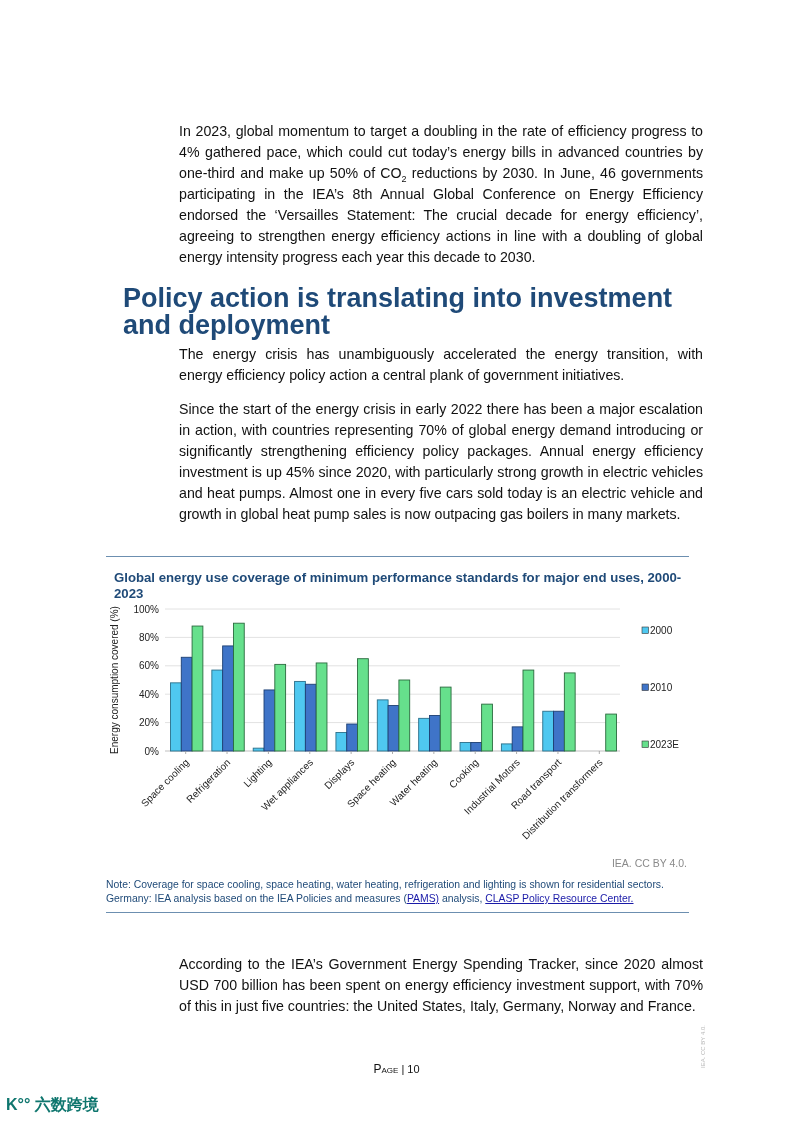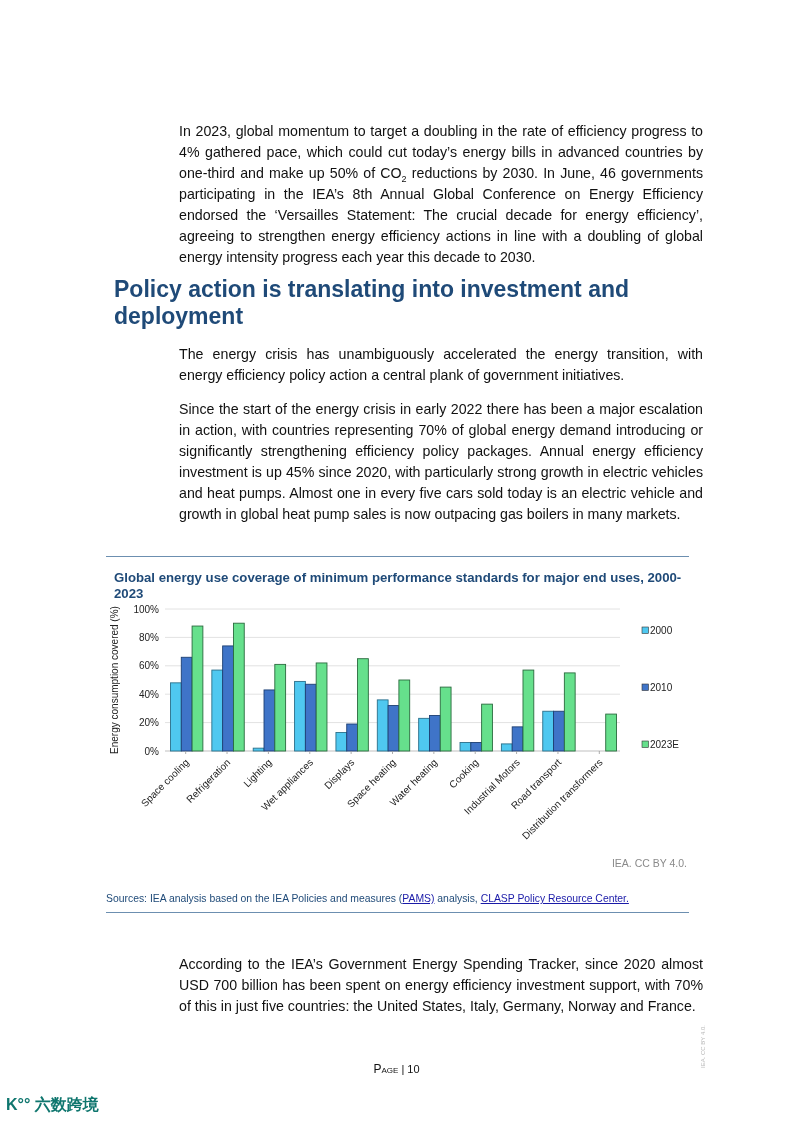--- a/index.html
+++ b/index.html
@@ -1,19 +1,19 @@
 <!DOCTYPE html>
 <html><head>
 <meta charset="utf-8">
 <style>
   html, body { margin: 0; padding: 0; background: #ffffff; }
   body { width: 793px; height: 1122px; position: relative; overflow: hidden; font-family: "Liberation Sans", sans-serif; color: #111; }
   .para { position: absolute; left: 163px; width: 524px; font-size: 14.2px; line-height: 21px; text-align: justify; margin: 16px; }
   .para sub { font-size: 9px; line-height: 0; }
-  .heading { position: absolute; left: 106px; top: 268px; width: 560px; margin: 8px; font-size: 23px; line-height: 27px; font-weight: bold; color: #1f4a78; }
+  .heading { position: absolute; left: 106px; top: 268px; width: 560px; margin: 17px; font-size: 27px; line-height: 27px; font-weight: bold; color: #1f4a78; }
   .rule { position: absolute; left: 106px; width: 583px; height: 0; border-top: 1.2px solid #6c8fb0; }
   .chart-title { position: absolute; left: 106px; top: 562px; width: 583px; margin: 8px; font-size: 13.2px; line-height: 16px; font-weight: bold; color: #1f4a78; }
   #chart { position: absolute; left: 100px; top: 598px; }
   .credit { position: absolute; right: 106px; top: 857px; font-size: 10.5px; color: #8a8a8a; }
   .note { position: absolute; left: 106px; top: 878px; width: 600px; font-size: 10.4px; line-height: 14px; color: #1f4a78; margin: 0; }
   .note a { color: #1a1aa8; text-decoration: underline; }
   .footer { position: absolute; left: 0; width: 793px; top: 1062px; text-align: center; font-size: 11px; color: #111; }
   .footer .small-caps { font-variant: small-caps; font-size: 12px; text-align: right; }
   .side-license { position: absolute; left: 700px; top: 1068px; transform: rotate(-90deg); transform-origin: left top; font-size: 6px; color: #b8b8b8; white-space: nowrap; }
   .watermark { position: absolute; left: 6px; top: 1095px; font-size: 16px; color: #0f766e; font-weight: bold; }
@@ -103,21 +103,21 @@
     <rect x="542" y="29" width="6.5" height="6.5" fill="#4fc8f0" stroke="#333" stroke-width="0.6"></rect>
     <text x="550" y="36" font-size="10" fill="#222" font-family="Liberation Sans, sans-serif">2000</text>
     <rect x="542" y="86" width="6.5" height="6.5" fill="#3f74c8" stroke="#333" stroke-width="0.6"></rect>
     <text x="550" y="93" font-size="10" fill="#222" font-family="Liberation Sans, sans-serif">2010</text>
     <rect x="542" y="143" width="6.5" height="6.5" fill="#66e08c" stroke="#333" stroke-width="0.6"></rect>
     <text x="550" y="150" font-size="10" fill="#222" font-family="Liberation Sans, sans-serif">2023E</text>
   </svg>
 
 <div class="credit">IEA. CC BY 4.0.</div>
 
-<p class="note"><br><span>Sources: IEA analysis based on the IEA Policies and measures (</span><a>PAMS)</a><span> analysis, </span><a>CLASP Policy Resource Center.</a></p>
+<p class="note"><span>Note: Coverage for space cooling, space heating, water heating, refrigeration and lighting is shown for residential sectors.</span><br><span>Germany: IEA analysis based on the IEA Policies and measures (</span><a>PAMS)</a><span> analysis, </span><a>CLASP Policy Resource Center.</a></p>
 
 <div class="rule" style="top:912px;"></div>
 
 <p class="para" style="top:938px;">According to the IEA’s Government Energy Spending Tracker, since 2020 almost USD 700 billion has been spent on energy efficiency investment support, with 70% of this in just five countries: the United States, Italy, Germany, Norway and France.</p>
 
 <div class="footer"><span class="small-caps">Page</span><span> | </span><span>10</span></div>
 
 <div class="side-license">IEA. CC BY 4.0.</div>
 
 <div class="watermark">K°° 六数跨境</div>

